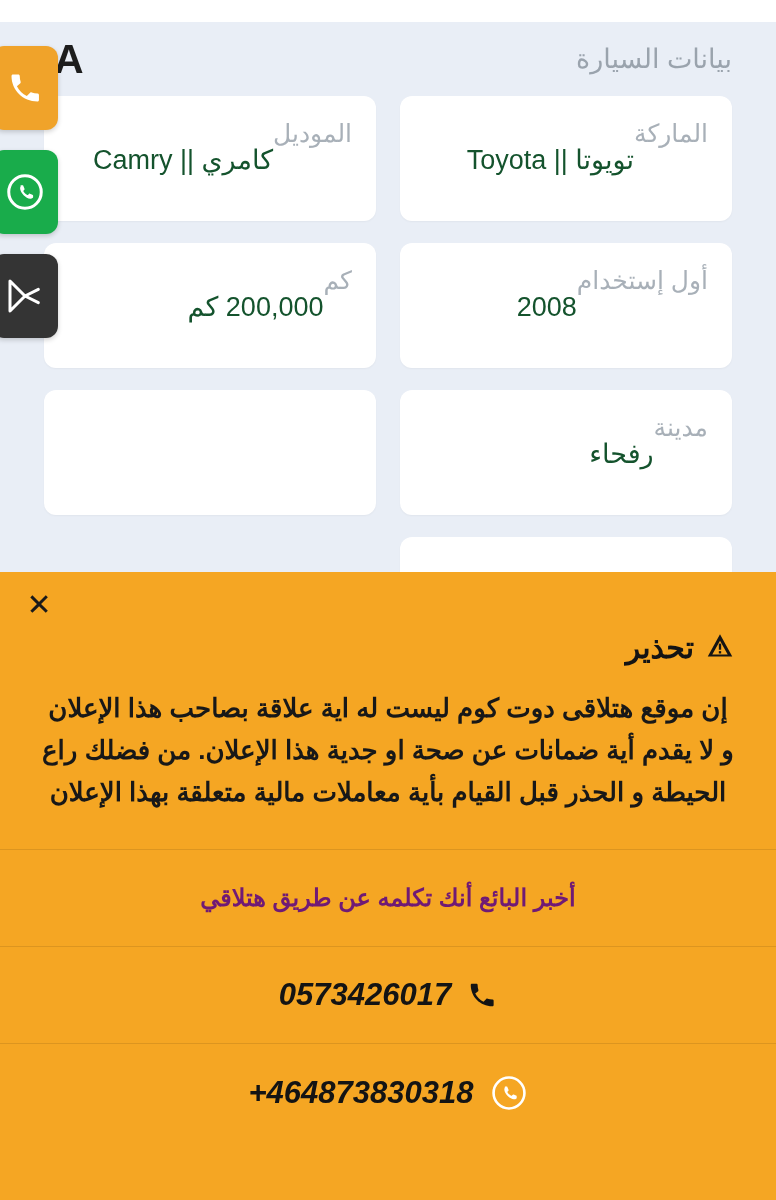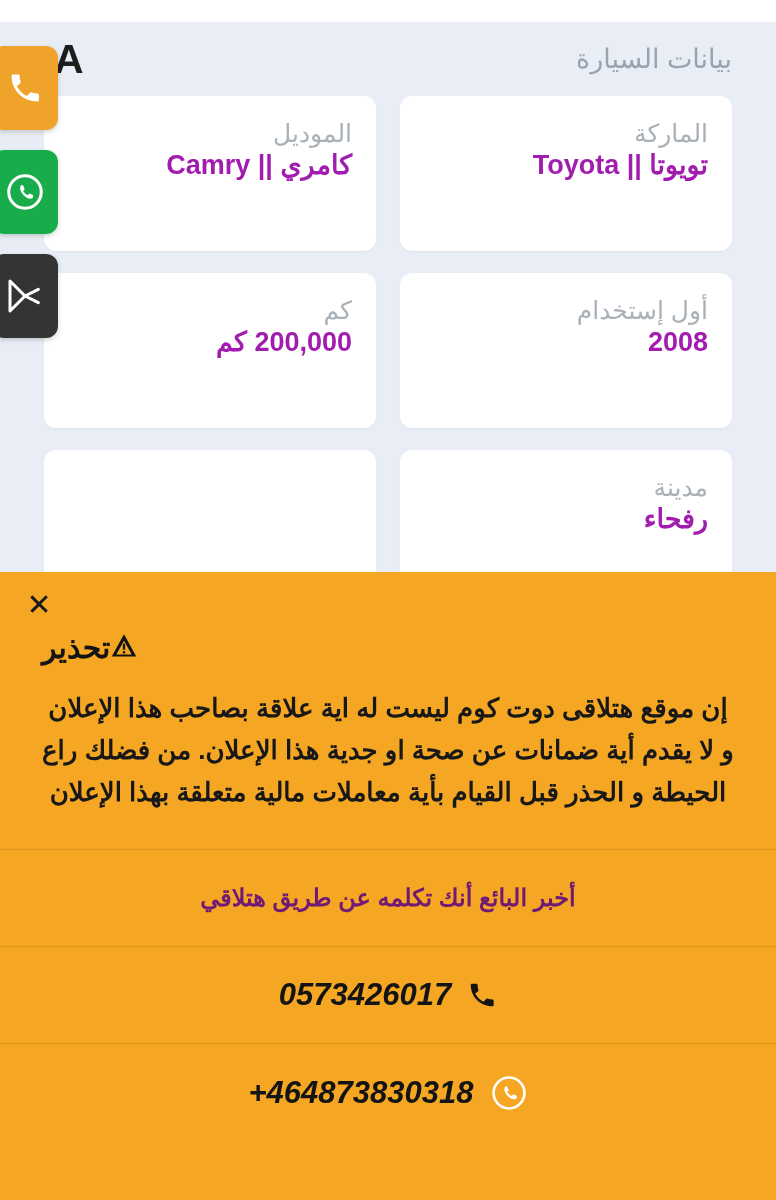--- a/index.html
+++ b/index.html
@@ -65,41 +65,40 @@
     display: grid;
     grid-template-columns: 1fr 1fr;
     gap: 22px 24px;
     padding: 0 44px;
     box-sizing: border-box;
   }
 
   .card {
     background: #ffffff;
     border-radius: 12px;
-    height: 155px;
+    height: 125px;
     box-sizing: border-box;
     padding: 22px 24px 0 24px;
     box-shadow: 0 1px 2px rgba(0,0,0,0.04);
     display: flex;
-    flex-direction: column;
     align-items: flex-start;
     overflow: hidden;
   }
   .card-label {
     font-size: 25px;
     color: #a8b0b8;
     font-weight: 400;
     line-height: 1.25;
     white-space: nowrap;
   }
   .card-value {
-    margin-top: 0;
+    margin-top: 26px;
     font-size: 27px;
-    color: #a21caf;
-    font-weight: 700;
+    color: #14532d;
+    font-weight: 400;
     line-height: 1.2;
     white-space: nowrap;
   }
 
   
   .fab-stack {
     position: absolute;
     left: 0;
     top: 46px;
     width: 66px;
@@ -146,21 +145,21 @@
     justify-content: center;
     font-size: 30px;
     line-height: 1;
     color: #1a1a1a;
     cursor: pointer;
     font-family: "Liberation Sans", sans-serif;
   }
   .warn-title-row {
     display: flex;
     align-items: center;
-    justify-content: flex-end;
+    gap: 12px;
     padding: 58px 42px 0 42px;
   }
   .warn-title {
     font-size: 30px;
     font-weight: 700;
     color: #141414;
   }
   .warn-body {
     padding: 22px 42px 0 42px;
     font-size: 26px;

